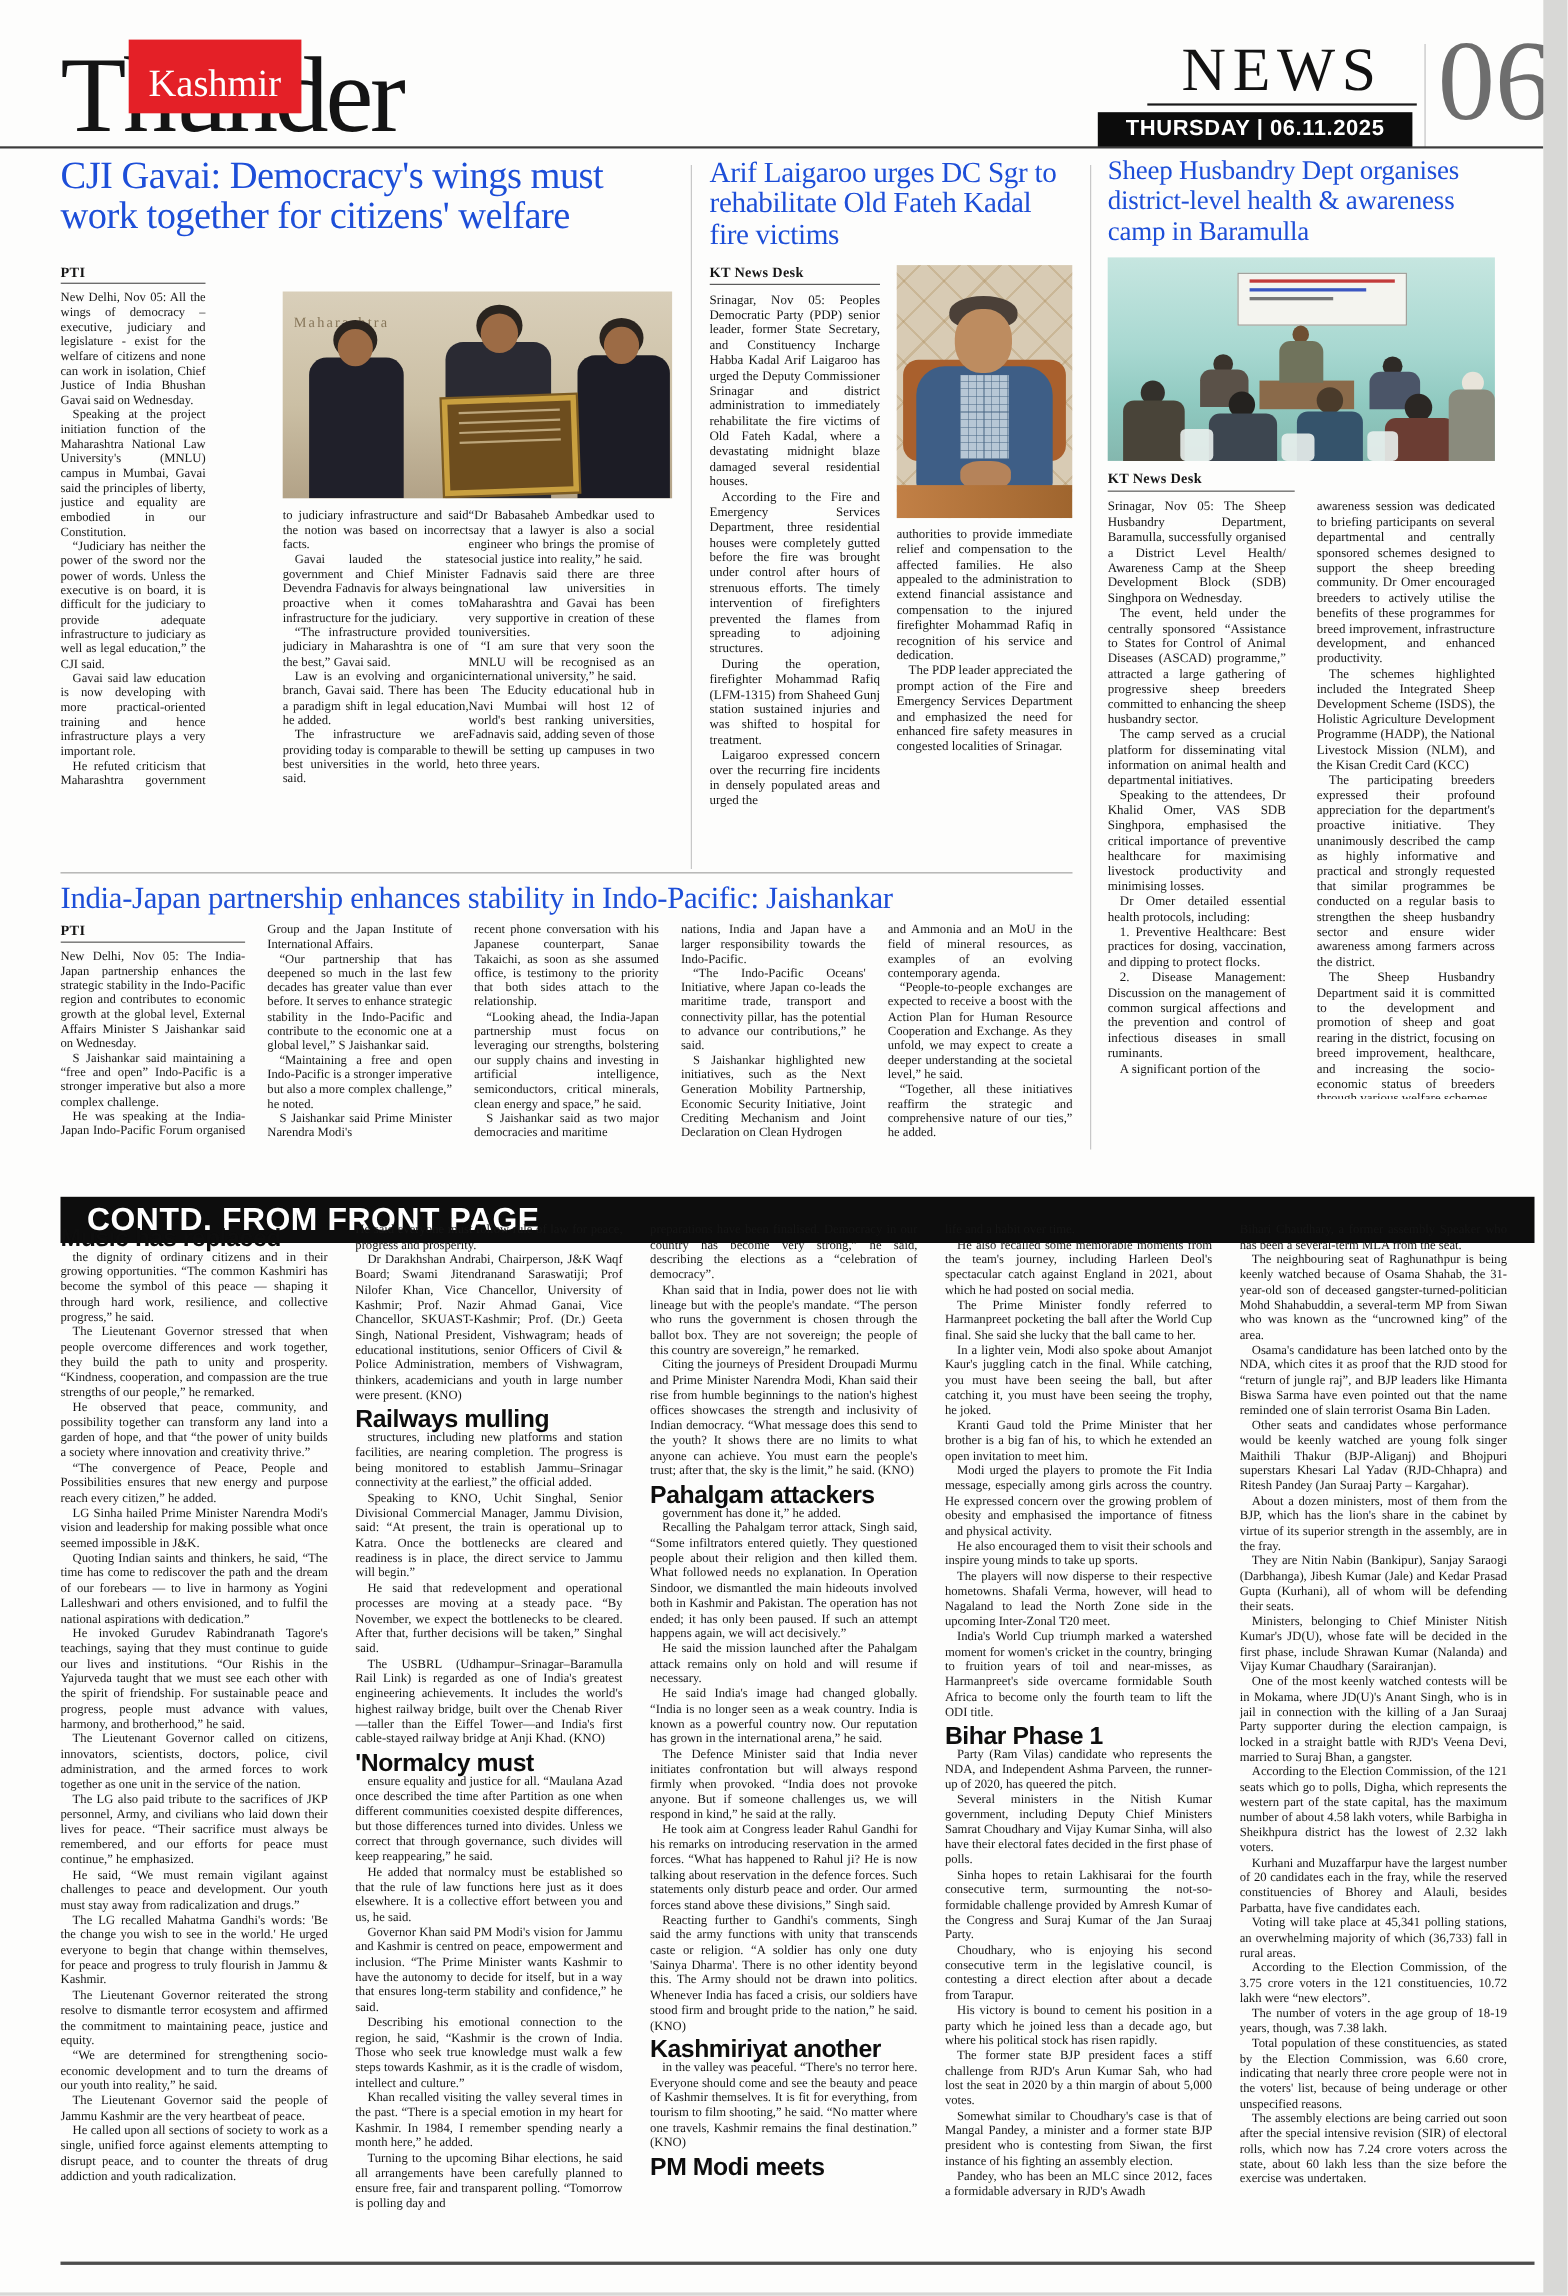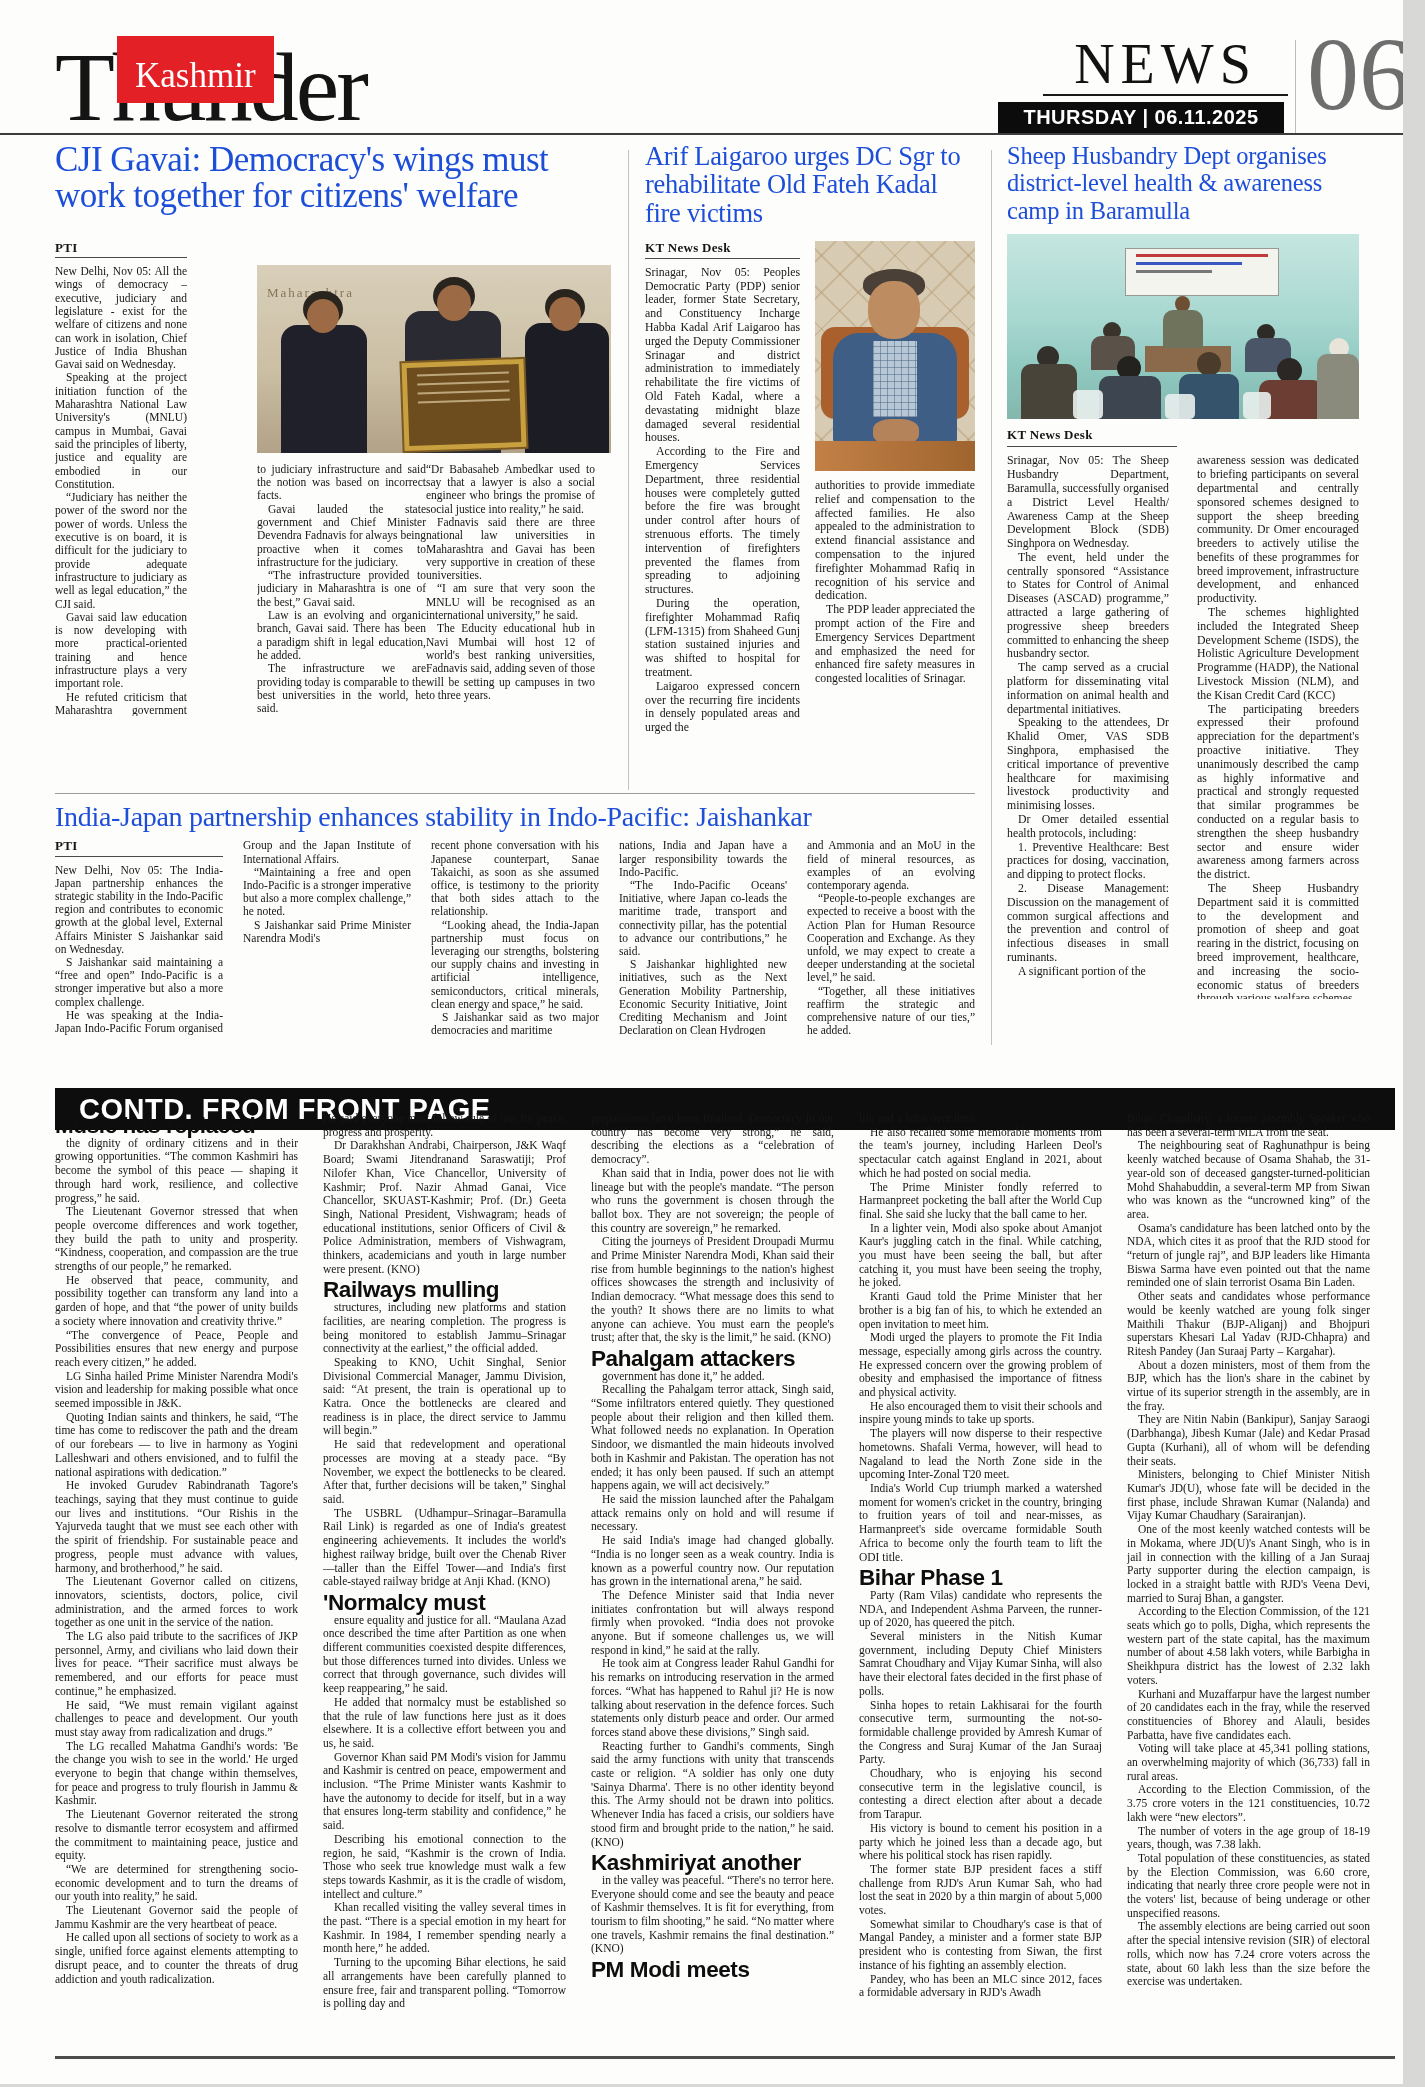--- a/index.html
+++ b/index.html
@@ -253,20 +253,21 @@
       <div class="col">
         <div class="byline">PTI</div>
         <div>
             <p>New Delhi, Nov 05: The India-Japan partnership enhances the strategic stability in the Indo-Pacific region and contributes to economic growth at the global level, External Affairs Minister S Jaishankar said on Wednesday.</p>
             <p>S Jaishankar said maintaining a “free and open” Indo-Pacific is a stronger imperative but also a more complex challenge.</p>
             <p>He was speaking at the India-Japan Indo-Pacific Forum organised by the Delhi Policy</p>
           </div>
       </div>
       <div class="col">
           <p>Group and the Japan Institute of International Affairs.</p>
+          <p>“Our partnership that has deepened so much in the last few decades has greater value than ever before. It serves to enhance strategic stability in the Indo-Pacific and contribute to the economic one at a global level,” S Jaishankar said.</p>
           <p>“Maintaining a free and open Indo-Pacific is a stronger imperative but also a more complex challenge,” he noted.</p>
           <p>S Jaishankar said Prime Minister Narendra Modi's</p>
         </div>
       <div class="col">
           <p>recent phone conversation with his Japanese counterpart, Sanae Takaichi, as soon as she assumed office, is testimony to the priority that both sides attach to the relationship.</p>
           <p>“Looking ahead, the India-Japan partnership must focus on leveraging our strengths, bolstering our supply chains and investing in artificial intelligence, semiconductors, critical minerals, clean energy and space,” he said.</p>
           <p>S Jaishankar said as two major democracies and maritime</p>
         </div>
       <div class="col">
           <p>nations, India and Japan have a larger responsibility towards the Indo-Pacific.</p>

